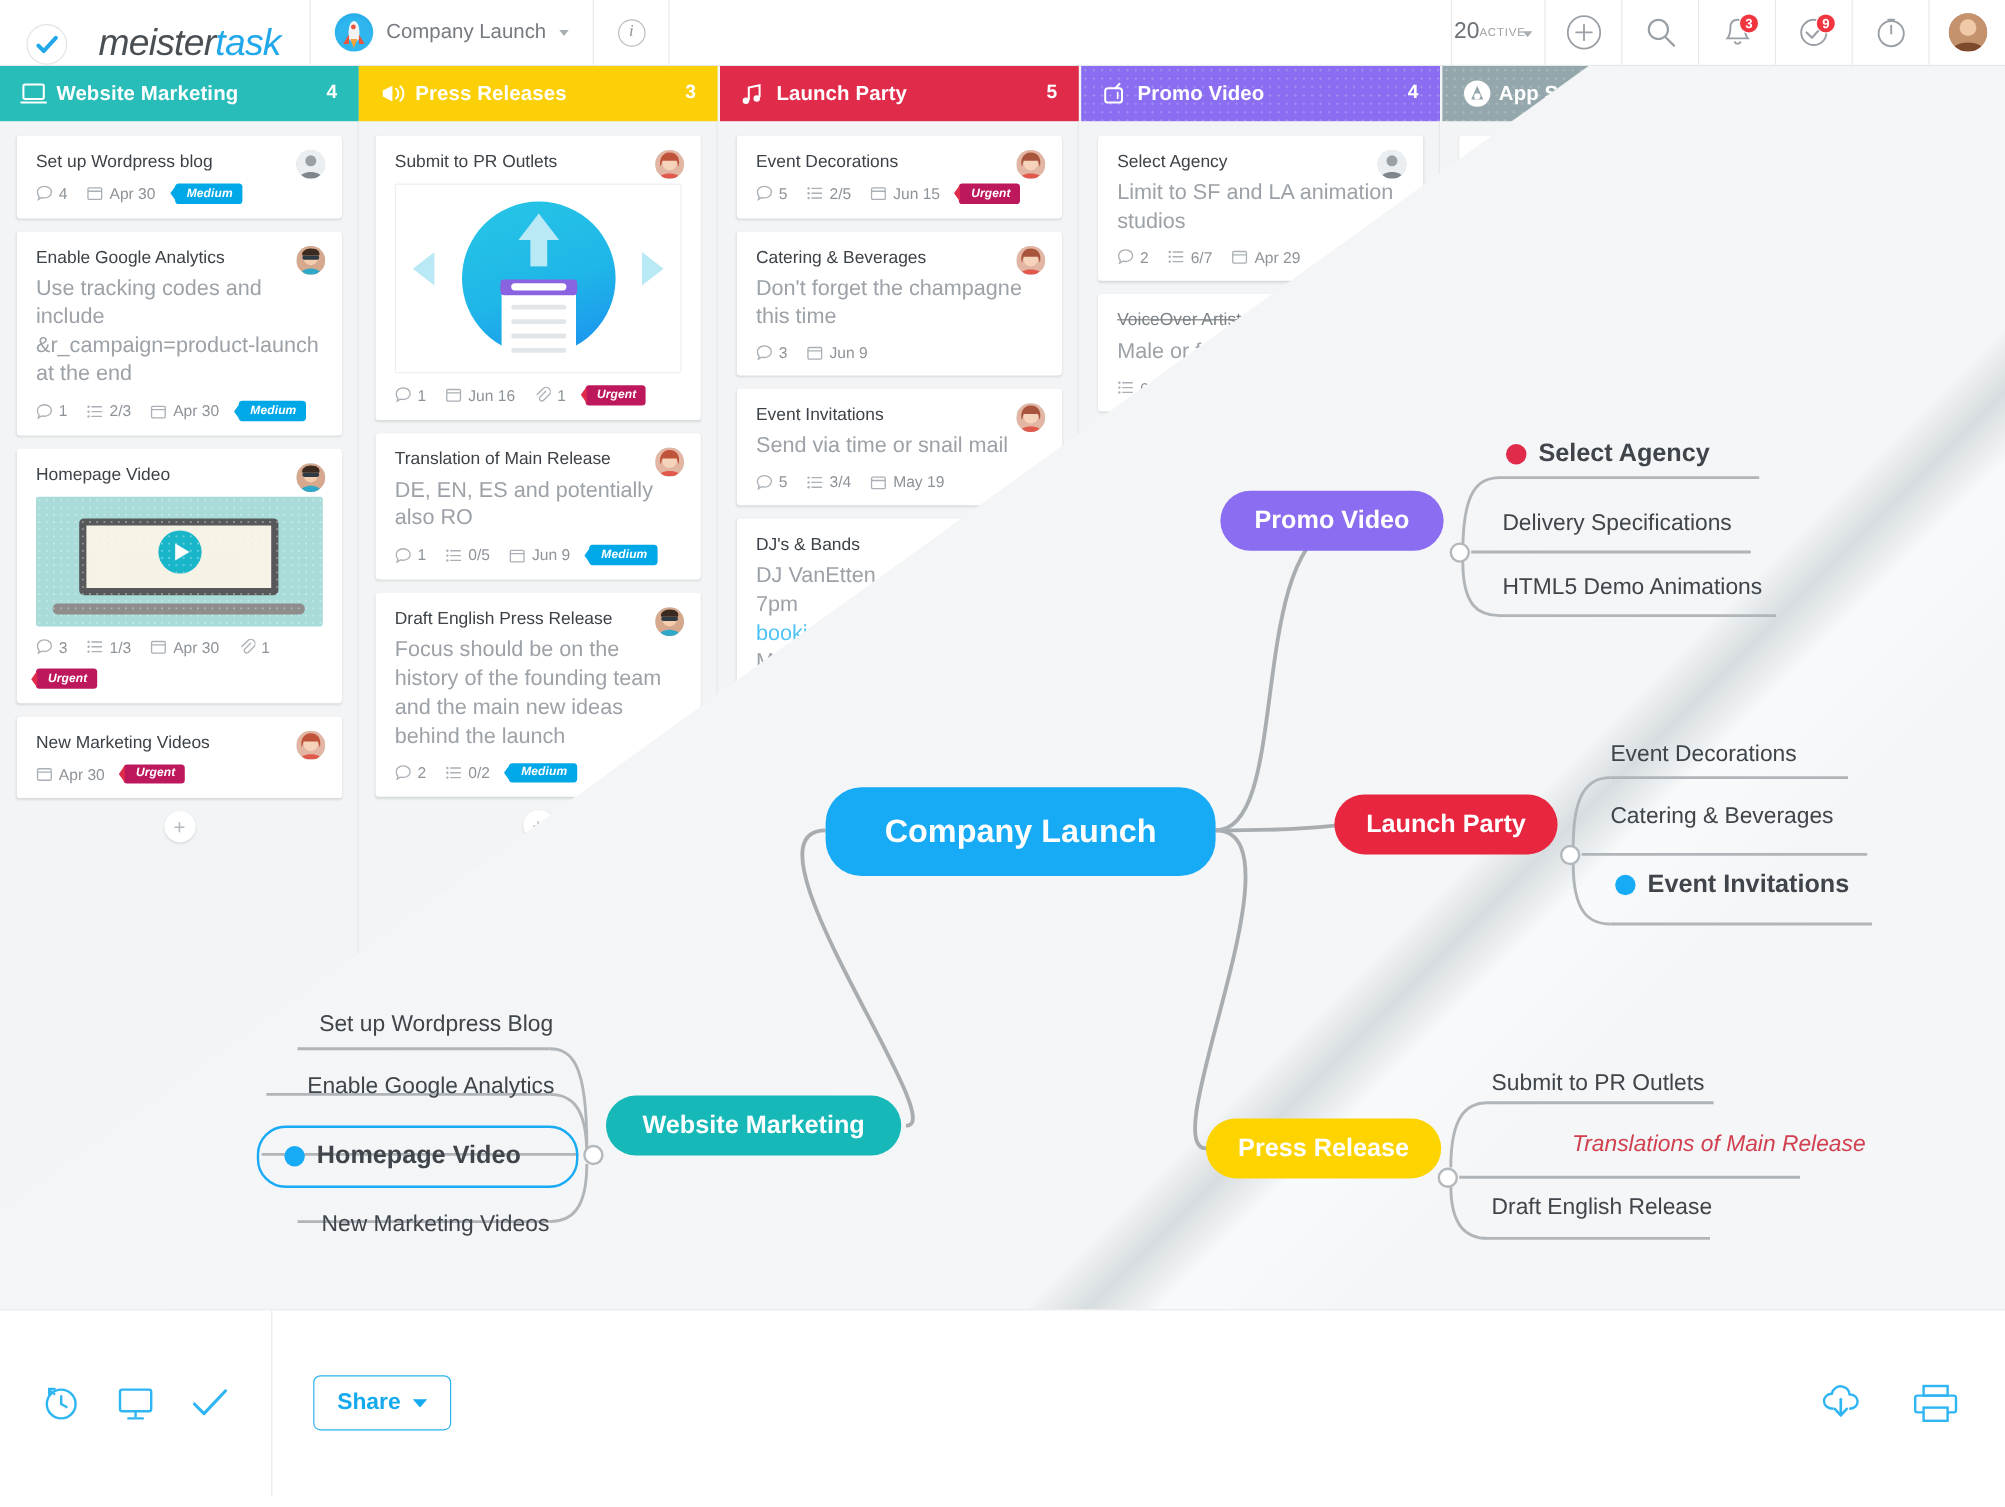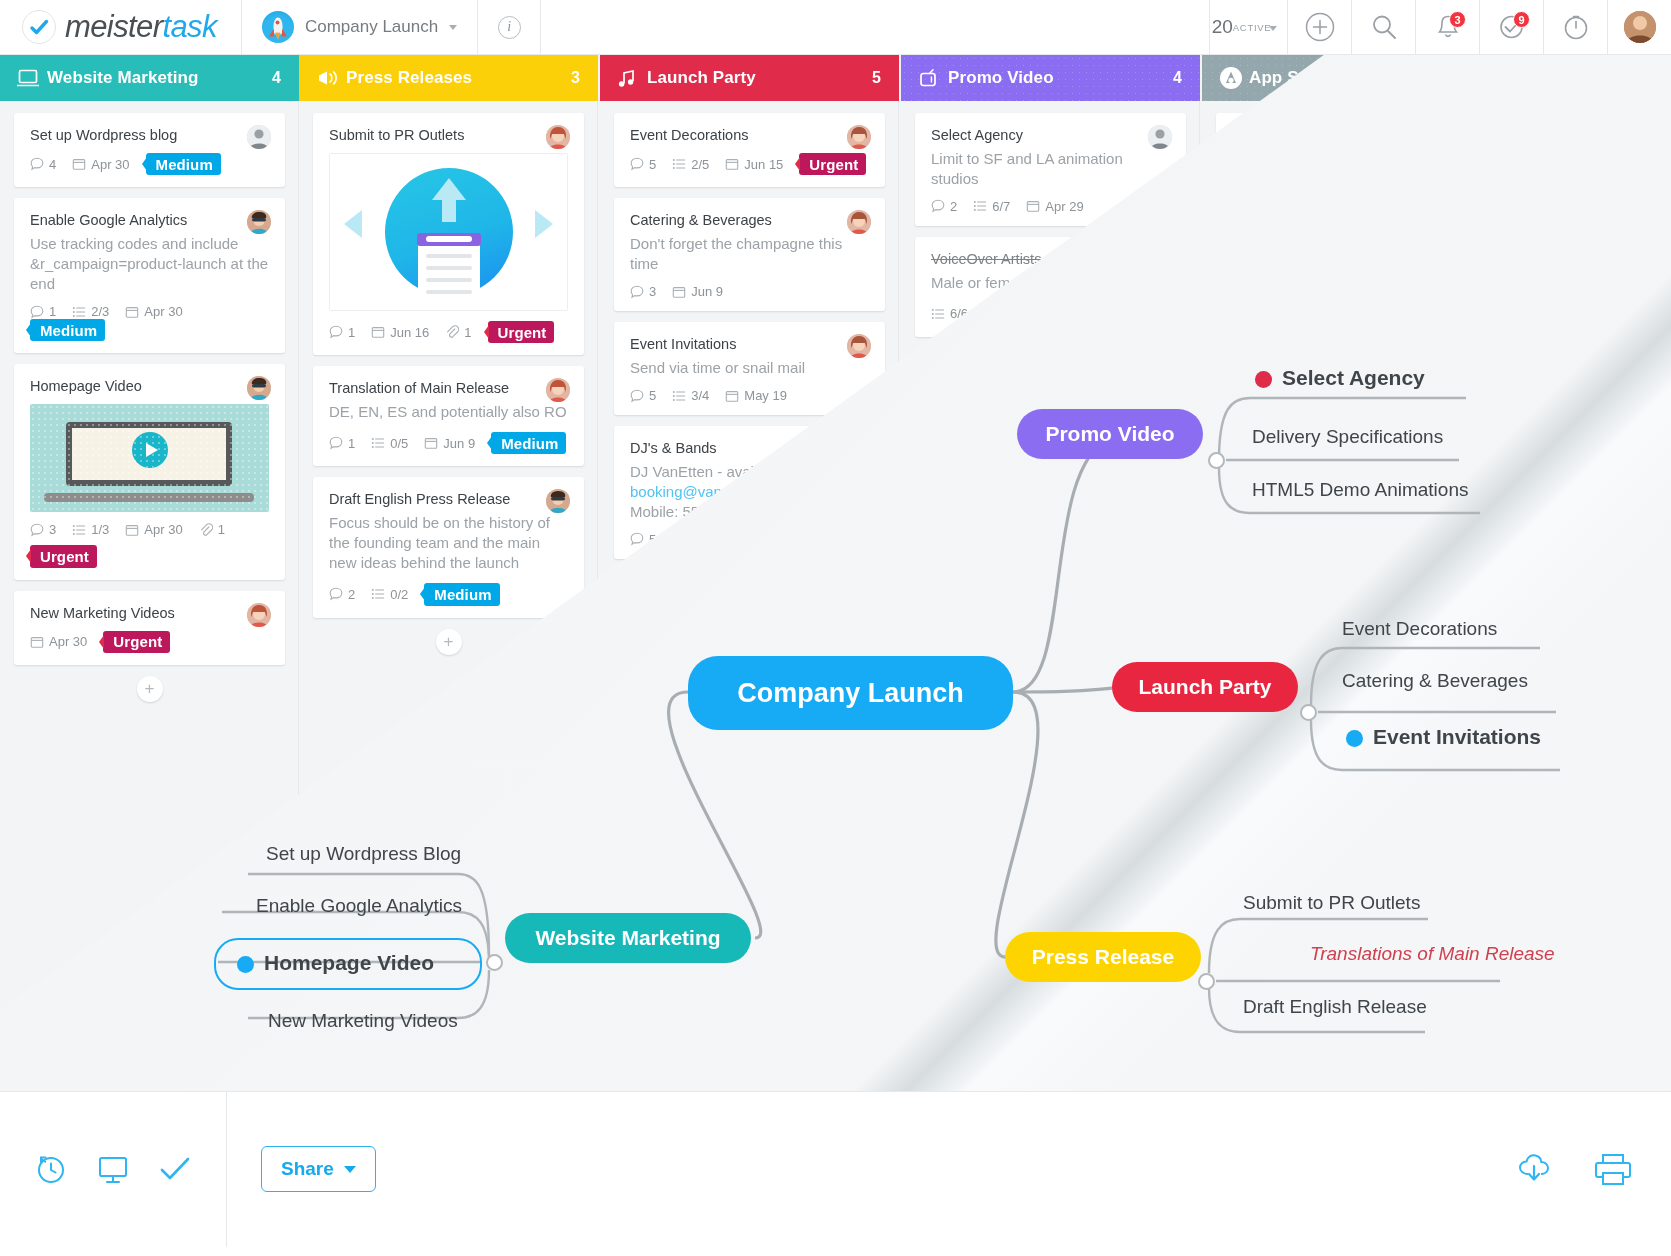--- a/index.html
+++ b/index.html
@@ -11,21 +11,21 @@
     background: #ffffff;
   }
   #root { position: relative; width: 1671px; height: 1256px; }
 
   
   .topbar {
     position: absolute; top: 0; left: 0; width: 1671px; height: 55px;
     background: #fff; border-bottom: 1px solid #e6e9eb;
     display: flex; align-items: stretch; z-index: 40;
   }
-  .logo-wrap { display: flex; align-items: center; padding: 0 24px 0 22px; }
+  .logo-wrap { display: flex; align-items: flex-end; padding: 0 24px 0 22px; gap: 17px; }
   .logo-circle {
     width: 34px; height: 34px; border-radius: 50%;
     border: 1.6px solid #e2e5e7; display: flex;
     align-items: center; justify-content: center; margin-right: 9px;
   }
   .logo-text { font-size: 31px; letter-spacing: -.6px; font-style: italic; white-space: nowrap;}
   .logo-text .a { color: #4a4f54; font-weight: 400; }
   .logo-text .b { color: #20a8ea; font-weight: 400; }
   .divider-v { width: 1px; background: #e6e9eb; }
   .proj {
@@ -97,32 +97,32 @@
   .col-body { padding: 12px 14px 0 14px; position: relative; }
   .col-sep { position:absolute; top:46px; right:0; width:1px; height:1000px; background:#e6e9ea;}
 
   .card {
     background: #fff; border-radius: 3px; margin-bottom: 11px;
     padding: 14px 16px 12px 16px; box-shadow: 0 1px 2px rgba(40,50,60,.13);
     position: relative;
   }
   .card-title { font-size: 14.5px; color: #3c4247; padding-right: 34px; }
   .card-title.strike { text-decoration: line-through; color: #7d8286; }
-  .card-notes { font-size: 15px; color: #9ca2a7; line-height: 1.33; margin-top: 6px; }
+  .card-notes { font-size: 18px; color: #9ca2a7; line-height: 1.33; margin-top: 6px; }
   .card-notes a { color: #4fc3f3; text-decoration: none; }
   .card-avatar {
     position: absolute; right: 14px; top: 12px; width: 24px; height: 24px;
     border-radius: 50%; overflow: hidden; background: #cfd4d7;
   }
   .meta { display: flex; align-items: center; flex-wrap: wrap; gap: 0 16px; margin-top: 10px; }
   .meta-item { display: flex; align-items: center; gap: 5px; font-size: 13px; color: #8d9398; }
   .tag {
-    display: inline-block; color: #fff; font-size: 15px; font-weight: bold;
+    display: inline-block; color: #fff; font-size: 10px; font-weight: bold;
     padding: 2.5px 8px 2.5px 10px; border-radius: 3px; line-height: 1.15;
-    position: relative; letter-spacing: .1px;
+    position: relative; letter-spacing: .1px; font-style: italic;
   }
   .tag:before {
     content:""; position:absolute; left:-4px; top:50%; transform:translateY(-50%);
     width:0;height:0;border-top:7px solid transparent;border-bottom:7px solid transparent;
   }
   .tag.medium { background:#00a8e8; } .tag.medium:before{ border-right:5px solid #00a8e8; }
   .tag.urgent { background:#be185d; } .tag.urgent:before{ border-right:5px solid #e02b4b; }
   .tag-row { margin-top: 8px; }
 
   .card-img { margin-top: 10px; border-radius: 2px; overflow: hidden; position: relative; height: 108px;}

